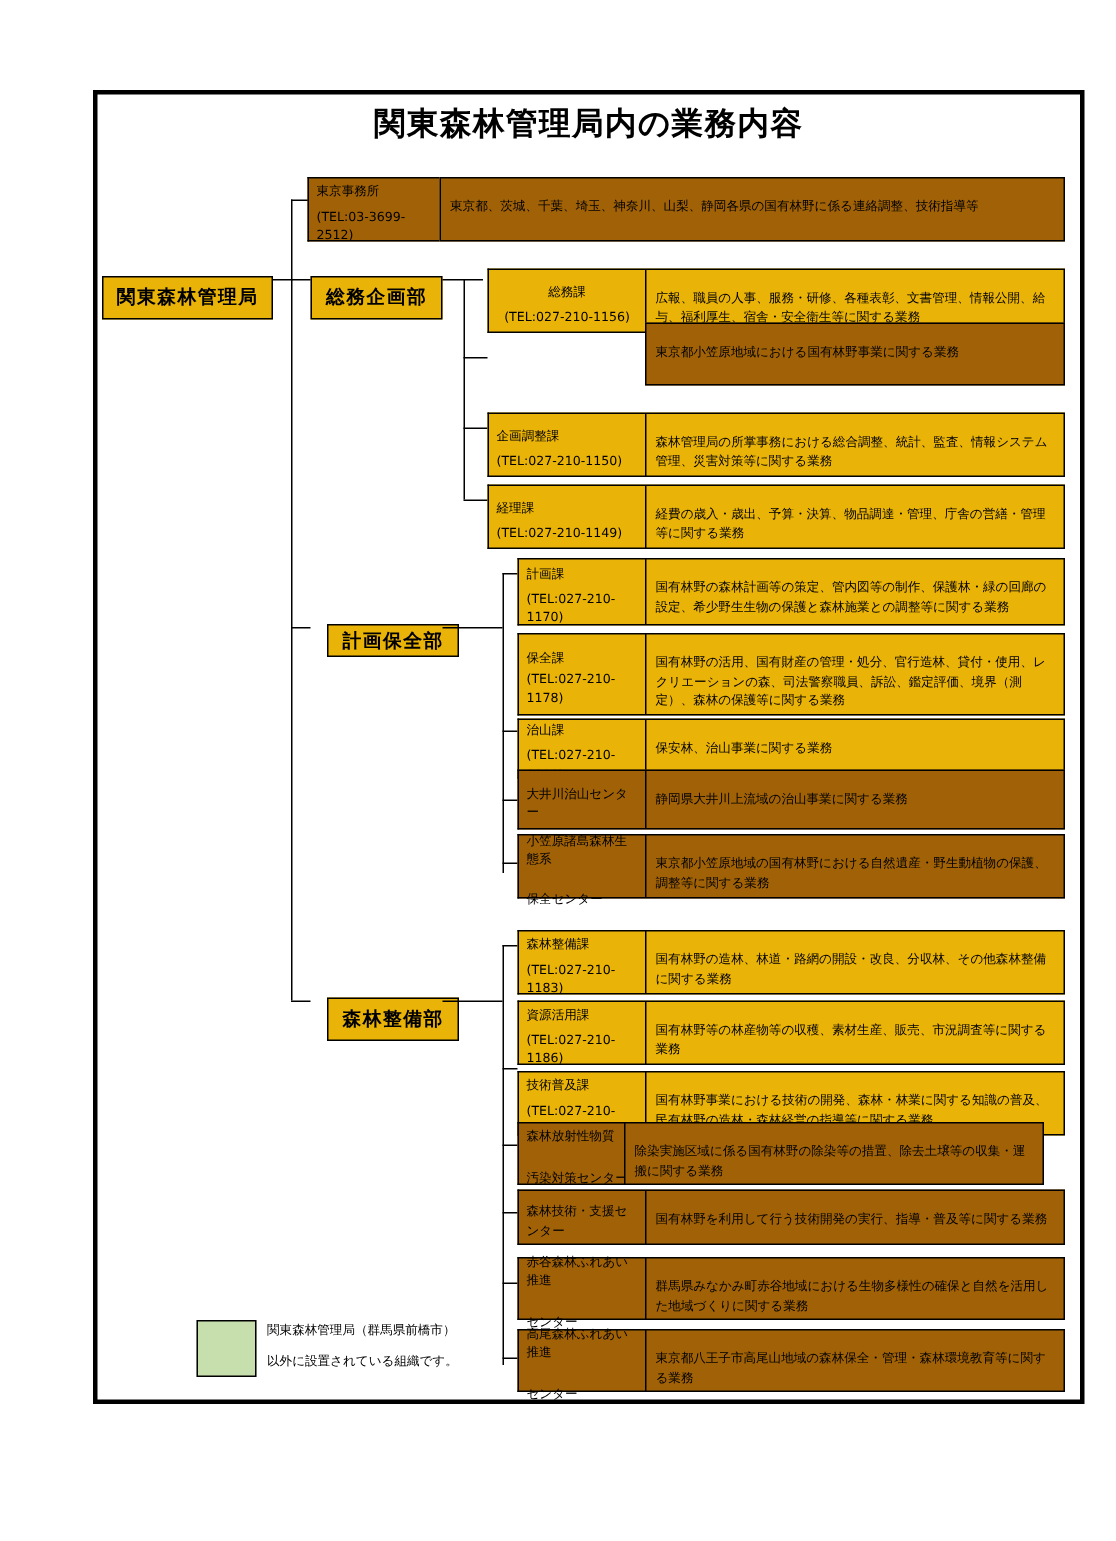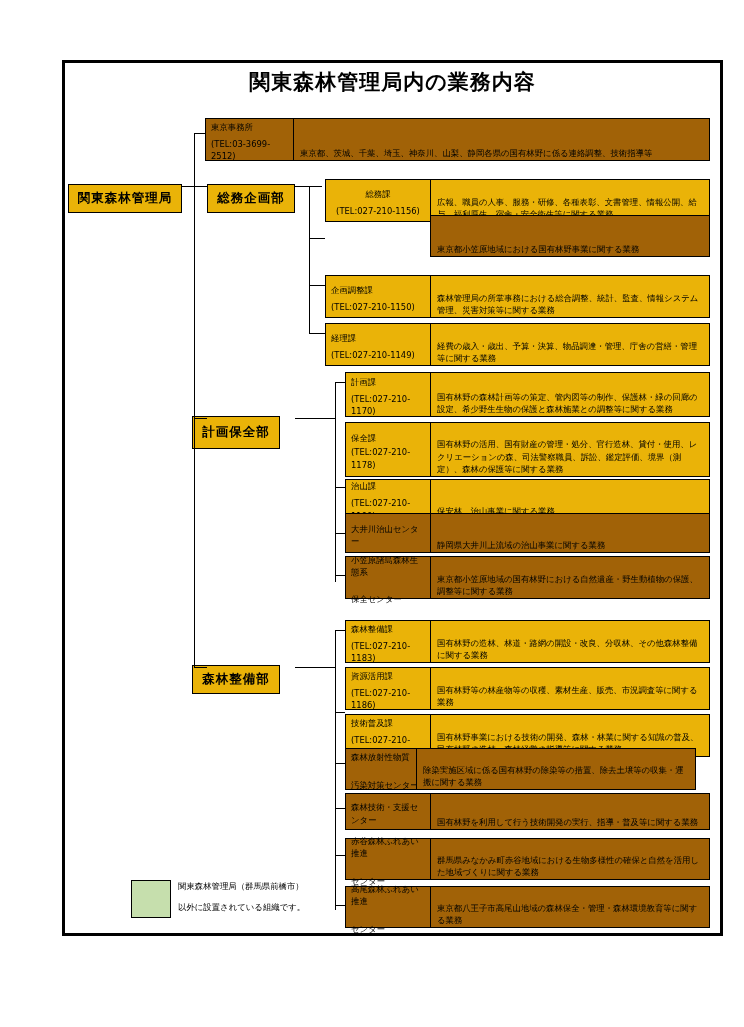--- a/index.html
+++ b/index.html
@@ -85,26 +85,26 @@
   .namecell .nm { display: block; }
   .namecell .tel { display: block; margin-top: 5px; }
   .namecell.tight .nm { margin: 0; }
   .namecell.tight .nm + .nm { margin-top: 15px; }
 
   
   .desccell {
     position: absolute;
     box-sizing: border-box;
     border: 1px solid #000000;
-    padding: 0 6px;
+    padding: 12px 6px;
     font-size: 8.4px;
     line-height: 1.5;
     color: #000000;
     display: flex;
-    align-items: flex-end;
+    align-items: flex-start;
   }
 
   
   .ln {
     position: absolute;
     background: #000000;
   }
   .lnh { height: 1px; }
   .lnv { width: 1px; }
 
@@ -133,24 +133,24 @@
 
   <div class="title">関東森林管理局内の業務内容</div>
 
   <div class="box yellow rootbox" style="left:68px; top:172px; width:114px; height:29px;">
     <span>関東森林管理局</span>
   </div>
 
   <div class="box yellow deptbox" style="left:207px; top:172px; width:88px; height:29px;">
     <span>総務企画部</span>
   </div>
-  <div class="box yellow deptbox" style="left:192px; top:404px; width:88px; height:33px;">
+  <div class="box yellow deptbox" style="left:218px; top:404px; width:88px; height:22px;">
     <span>計画保全部</span>
   </div>
-  <div class="box yellow deptbox" style="left:192px; top:653px; width:88px; height:29px;">
+  <div class="box yellow deptbox" style="left:218px; top:653px; width:88px; height:29px;">
     <span>森林整備部</span>
   </div>
 
   <div class="ln lnh" style="left:182px; top:186px; width:25px;"></div>
 
   <div class="ln lnv" style="left:194px; top:133px; height:54px;"></div>
   <div class="ln lnv" style="left:194px; top:186px; height:232px;"></div>
   <div class="ln lnv" style="left:194px; top:418px; height:249px;"></div>
 
   <div class="ln lnh" style="left:194px; top:133px; width:31px;"></div>

